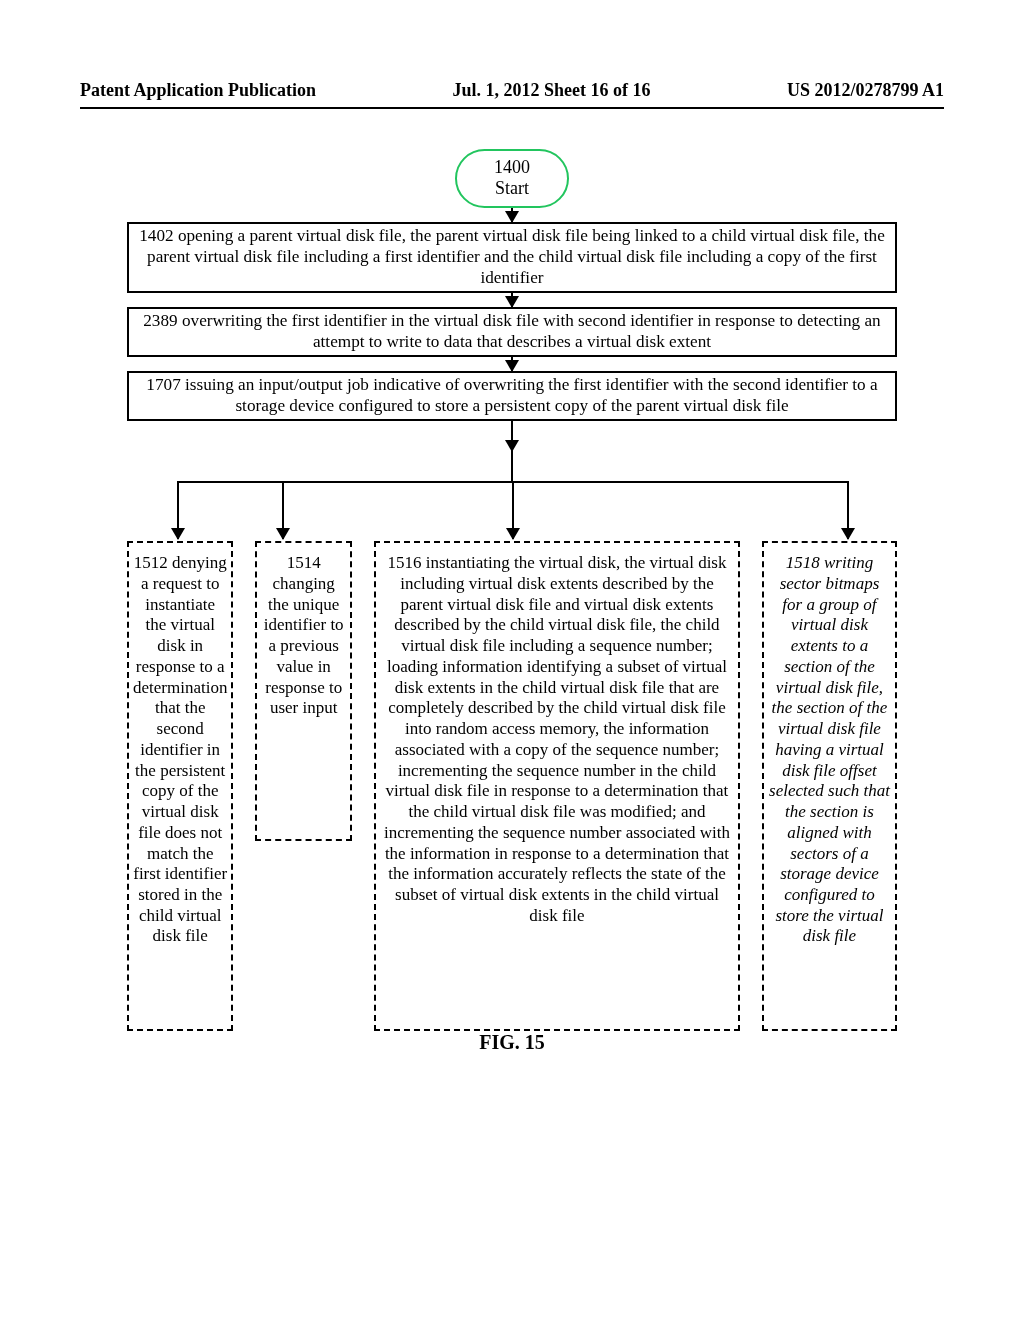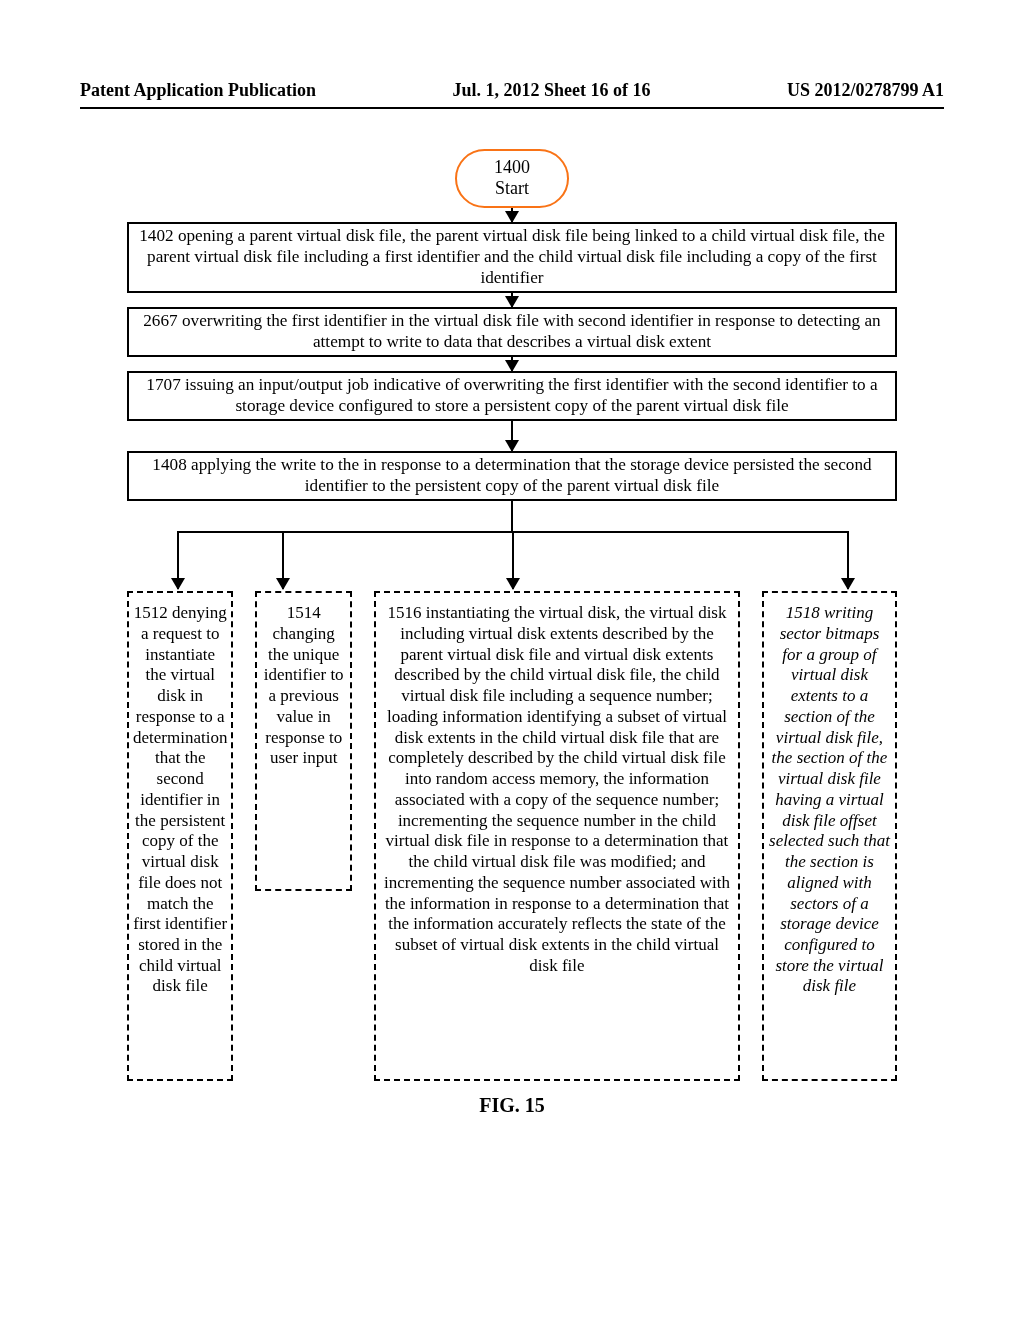--- a/index.html
+++ b/index.html
@@ -32,21 +32,21 @@
     margin: 0 20px 40px 20px;
   }
   .flow-area {
     position: relative;
     width: 770px;
     margin: 0 auto;
   }
   .start {
     width: 110px;
     margin: 0 auto;
-    border: 2px solid #f97316;
+    border: 2px solid #22c55e;
     border-radius: 50px;
     text-align: center;
     font-size: 18px;
     padding: 6px 0 8px 0;
     line-height: 1.15;
   }
   .arrow-down {
     position: relative;
     width: 2px;
     background: #000;
@@ -116,21 +116,21 @@
     font-size: 17px;
     text-align: center;
     padding: 10px 4px;
     line-height: 1.22;
     box-sizing: border-box;
   }
   .figlabel {
     text-align: center;
     font-weight: bold;
     font-size: 20px;
-    margin-top: 13px;
+    margin-top: 0;
   }
 </style>
 </head>
 <body>
 
 <div class="page">
 
   <div class="header">
     <span>Patent Application Publication</span>
     <span>Jul. 1, 2012  Sheet 16 of 16</span>
@@ -144,29 +144,28 @@
       <div>1400</div>
       <div>Start</div>
     </div>
 
     <div class="arrow-down" style="height:14px;"></div>
 
     <div class="box">1402 opening a parent virtual disk file, the parent virtual disk file being linked to a child virtual disk file, the parent virtual disk file including a first identifier and the child virtual disk file including a copy of the first identifier</div>
 
     <div class="arrow-down" style="height:14px;"></div>
 
-    <div class="box">2667 overwriting the first identifier in the virtual disk file with second identifier in response to detecting an attempt to write to data that describes a virtual disk extent</div>
+    <div class="box">2389 overwriting the first identifier in the virtual disk file with second identifier in response to detecting an attempt to write to data that describes a virtual disk extent</div>
 
     <div class="arrow-down" style="height:14px;"></div>
 
     <div class="box">1707 issuing an input/output job indicative of overwriting the first identifier with the second identifier to a storage device configured to store a persistent copy of the parent virtual disk file</div>
 
     <div class="arrow-down" style="height:30px;"></div>
 
-    <div class="box">1408 applying the write to the in response to a determination that the storage device persisted the second identifier to the persistent copy of the parent virtual disk file</div>
 
     <div class="fan-connector">
       <div class="fan-vertical-top"></div>
 
       <div class="fan-horizontal" style="left:50px; width:670px;"></div>
 
       <div class="fan-drop" style="left:50px; height:58px;"></div>
       <div class="fan-drop" style="left:155px; height:58px;"></div>
       <div class="fan-drop" style="left:385px; height:58px;"></div>
       <div class="fan-drop" style="left:720px; height:58px;"></div>

